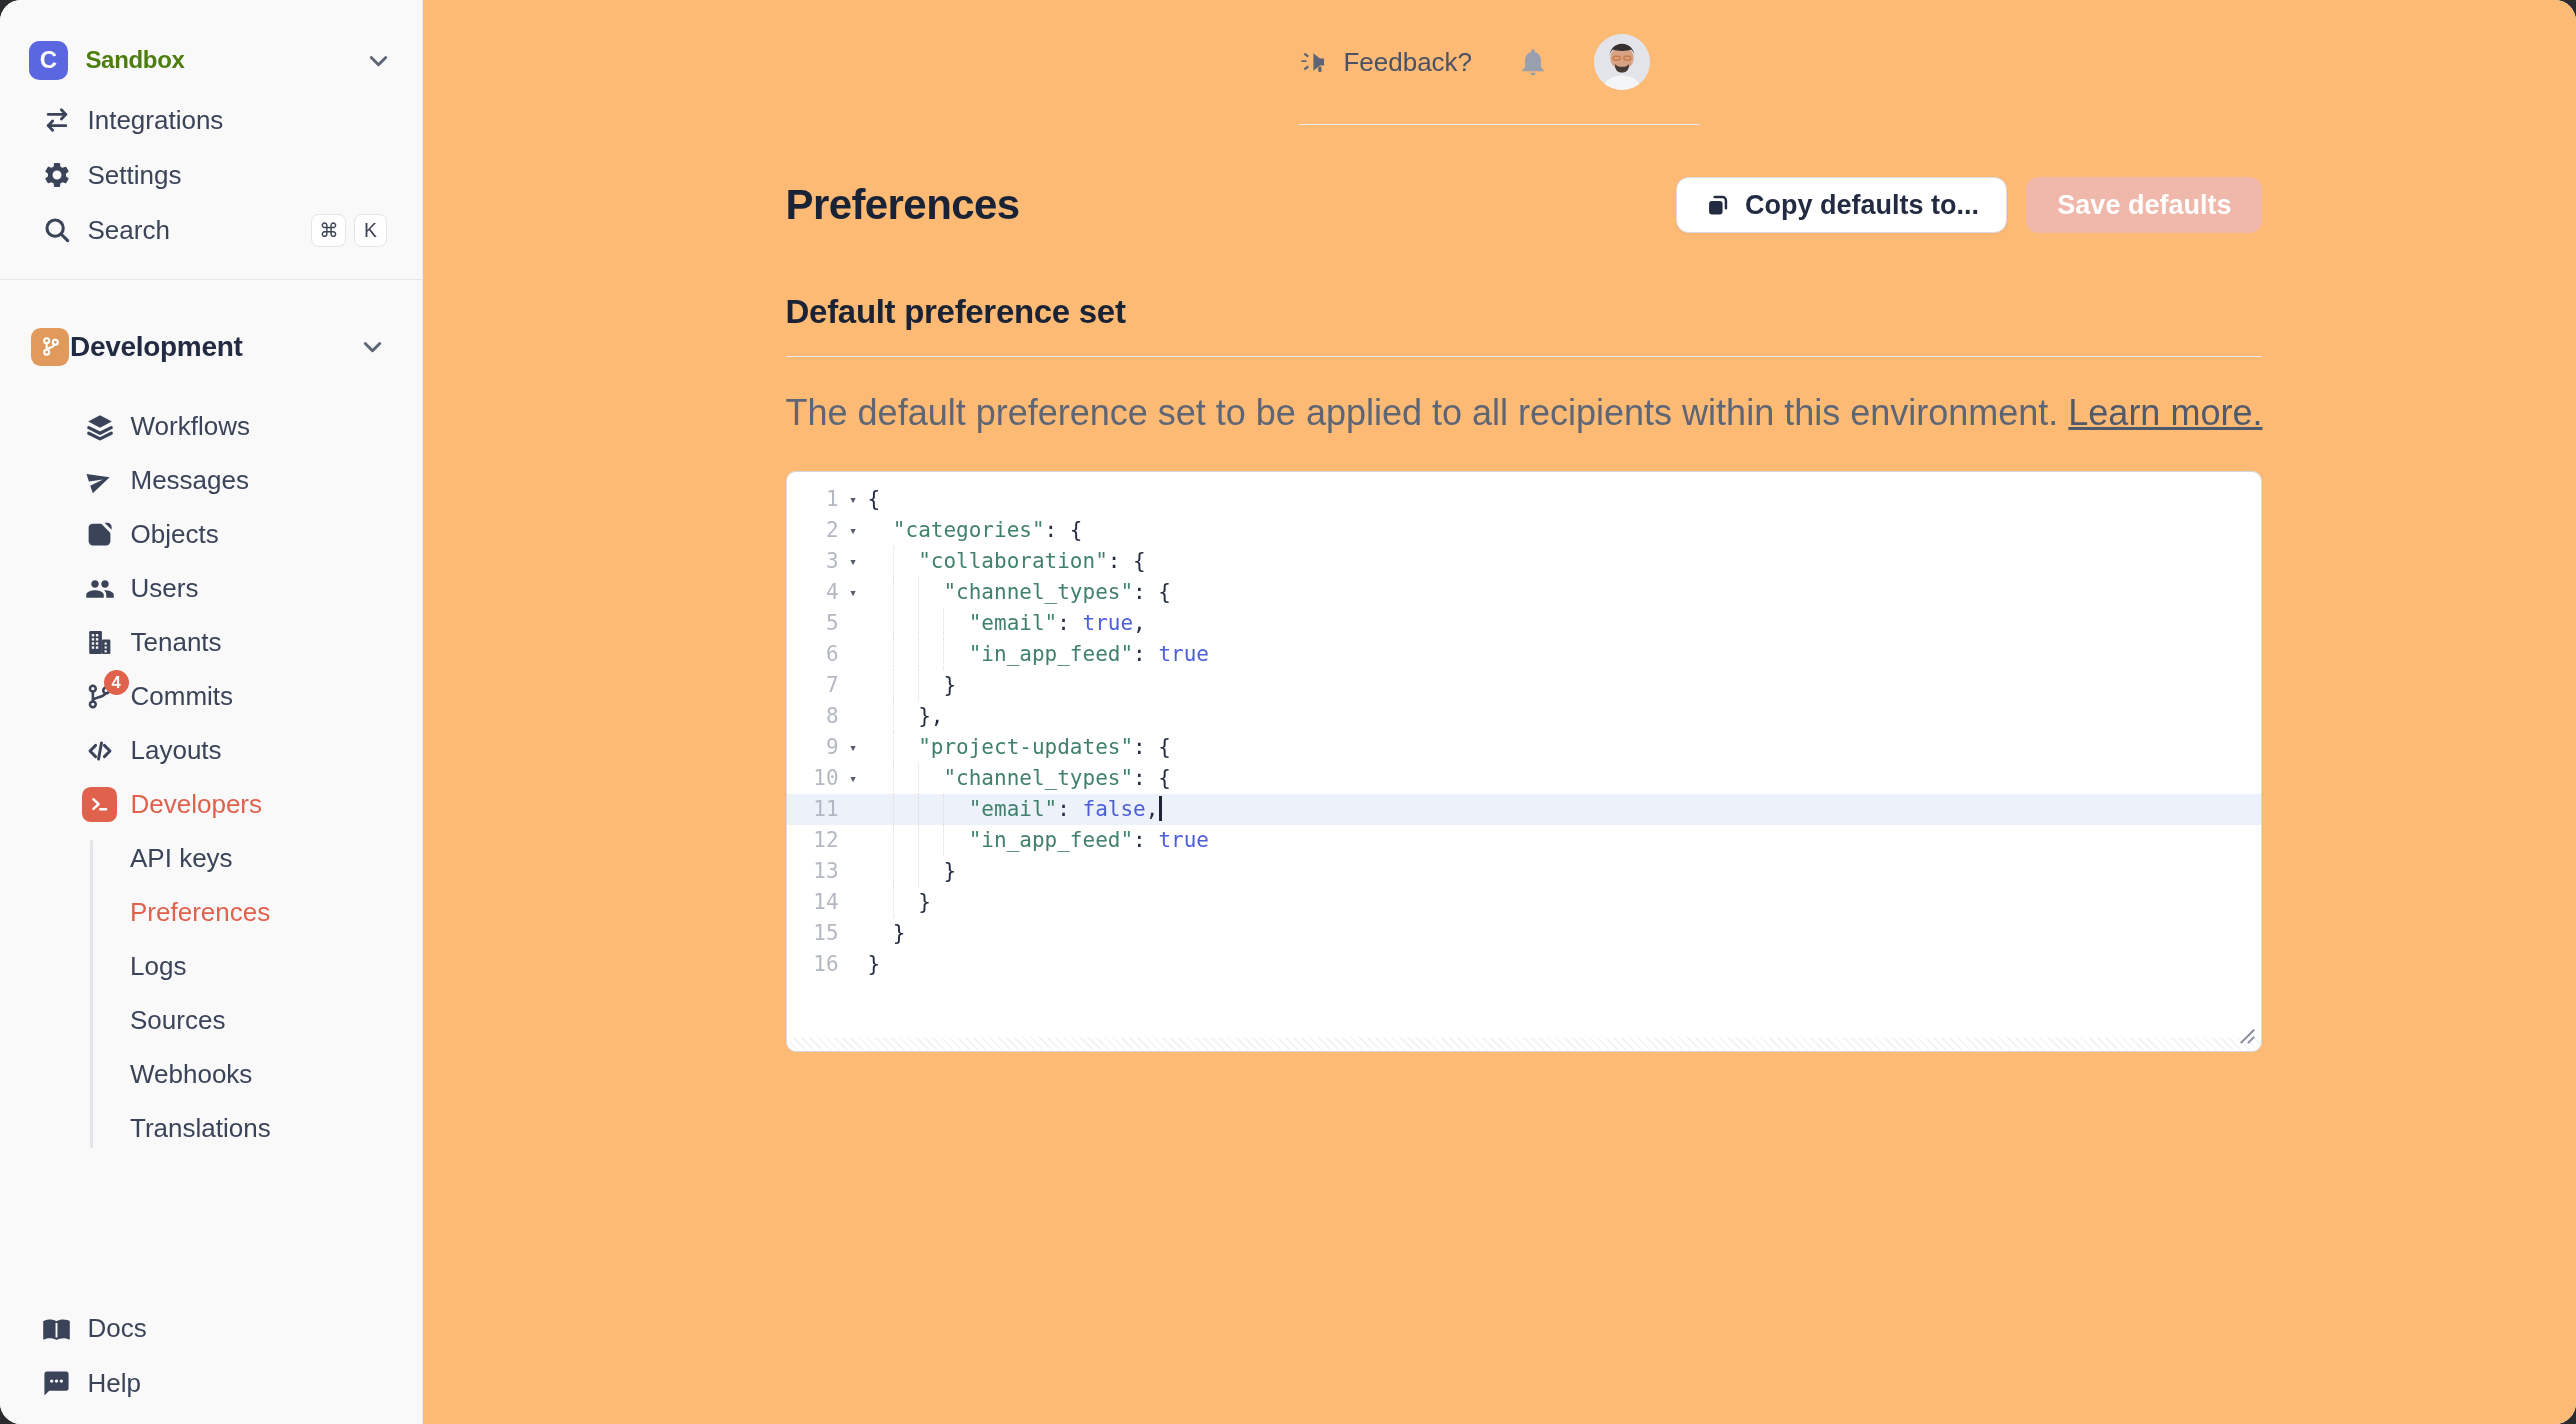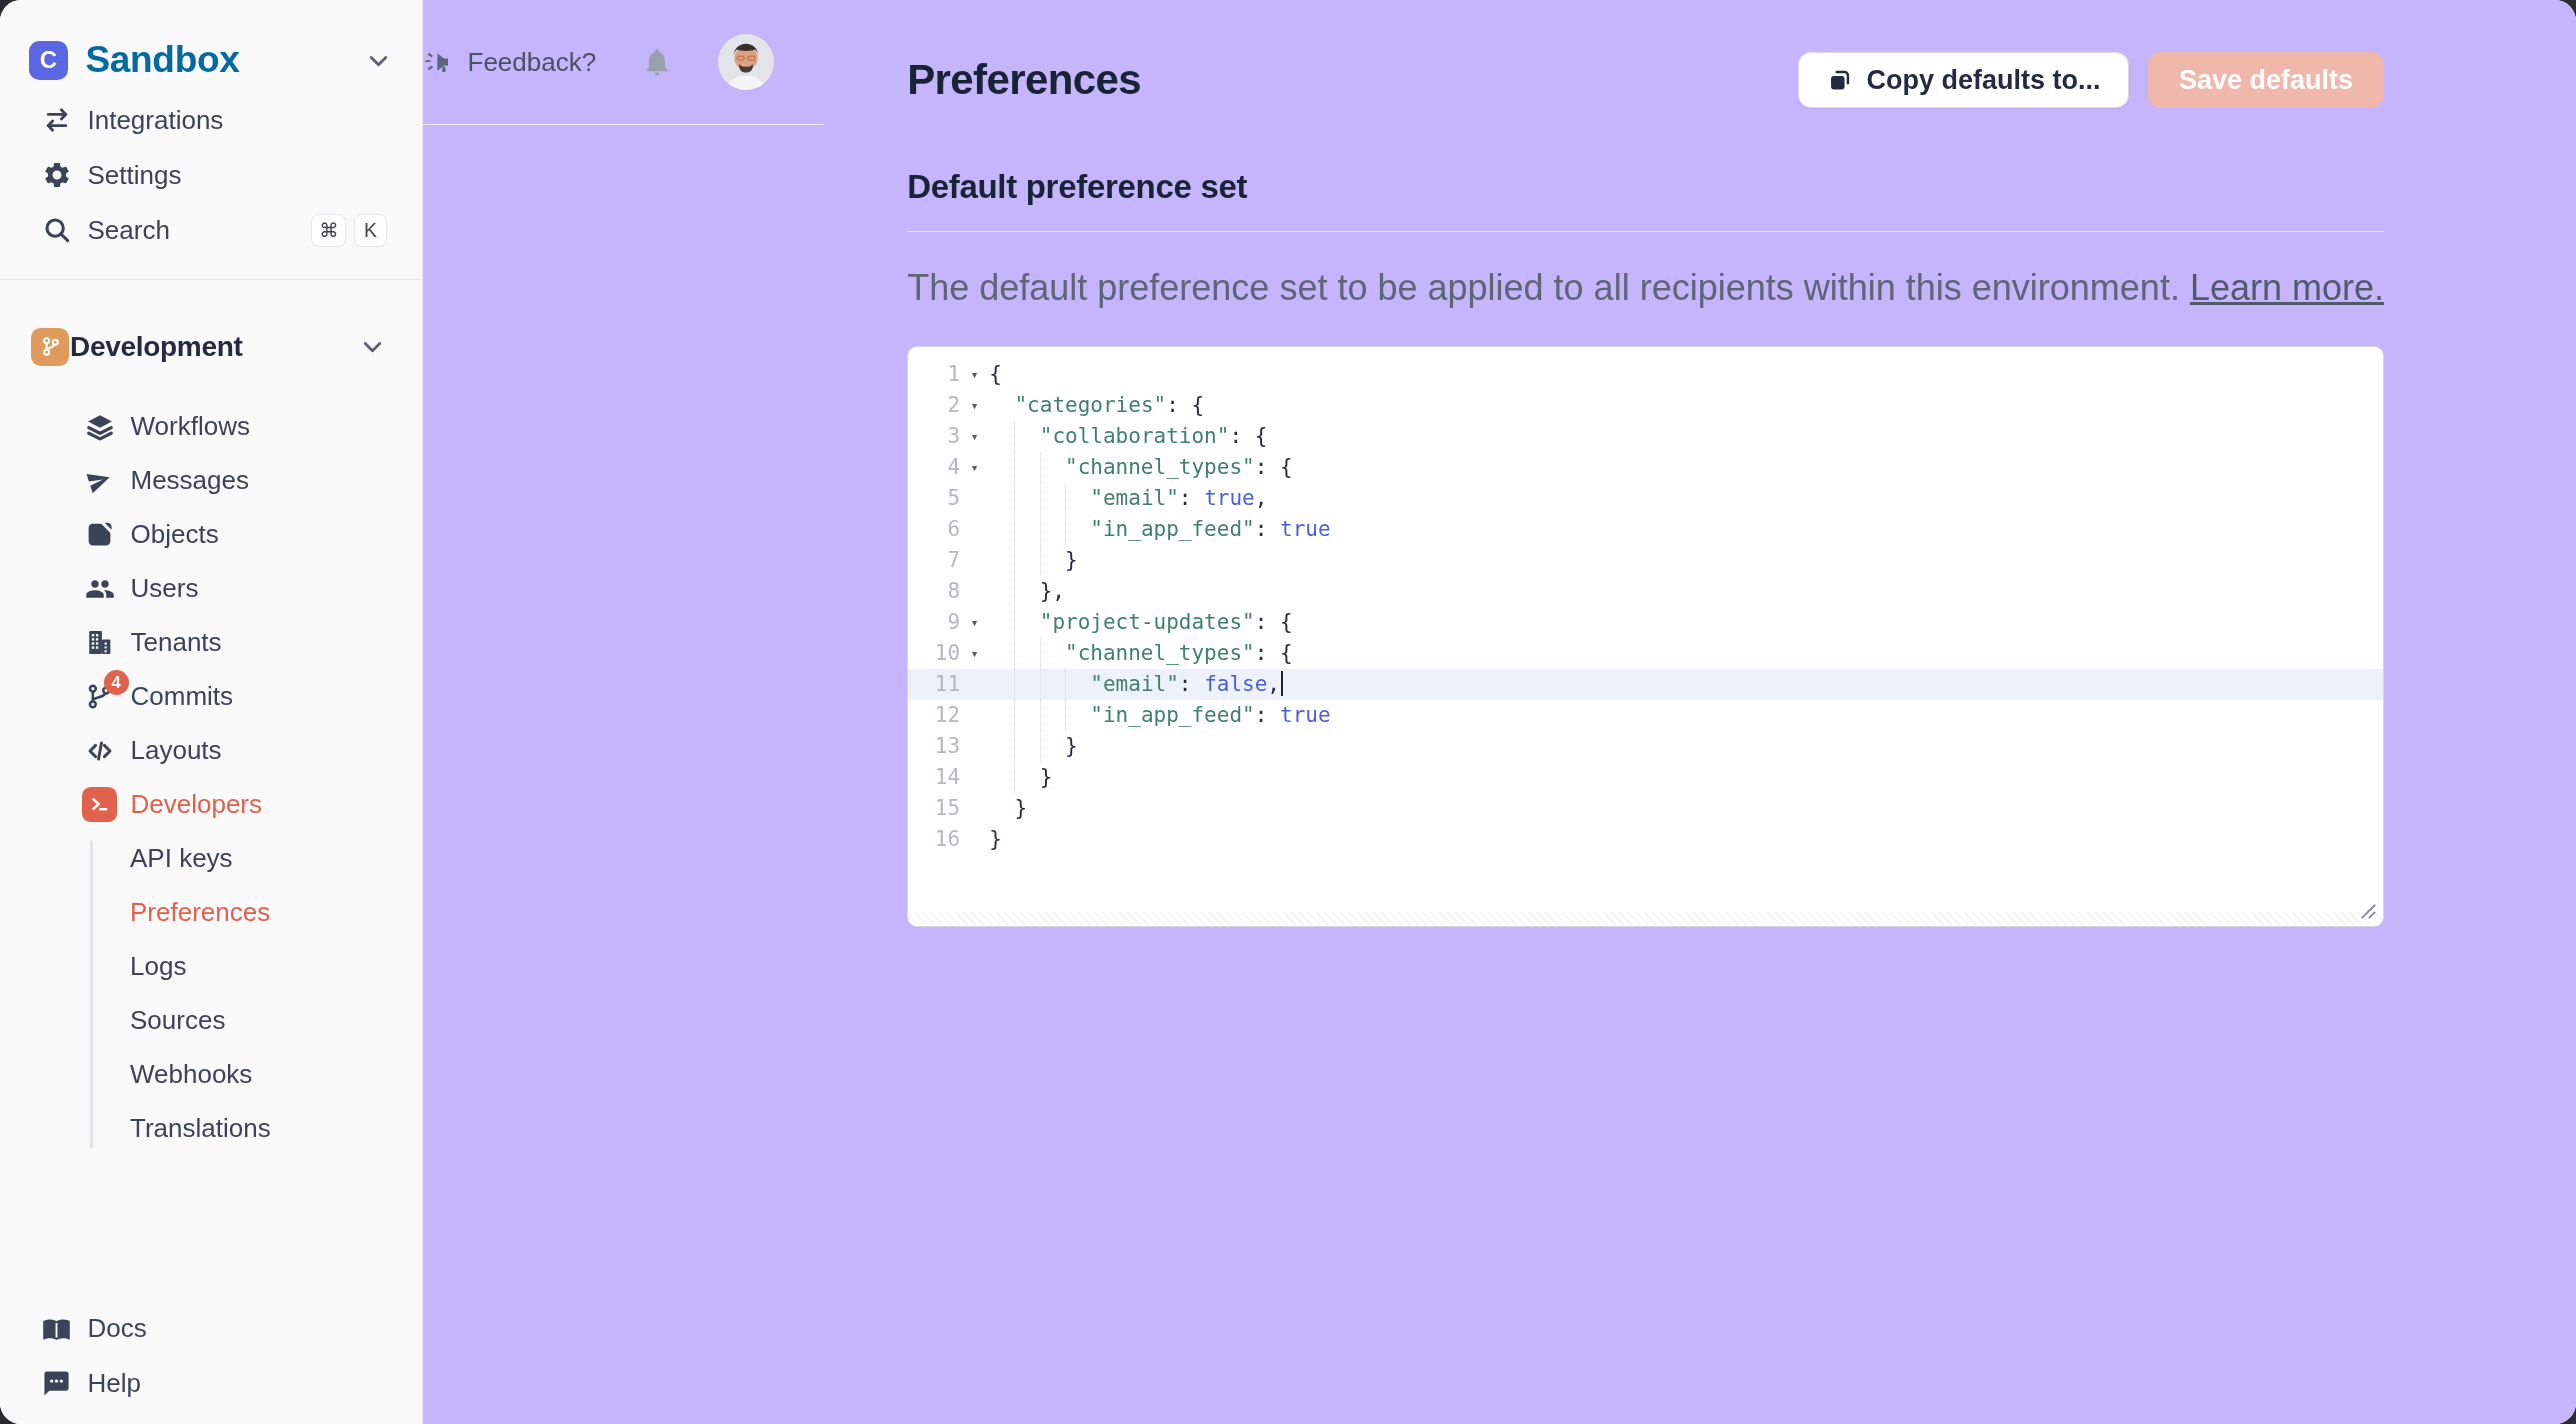--- a/index.html
+++ b/index.html
@@ -3,21 +3,21 @@
 <meta charset="utf-8">
 <style>
   * { margin:0; padding:0; box-sizing:border-box; }
   html,body { width:2576px; height:1424px; background:#2c2c30; font-family:"Liberation Sans", sans-serif; }
   .window { width:2576px; height:1424px; background:#fff; border-radius:21px; overflow:hidden; display:flex; }
 
   
   .sidebar { width:423px; flex:0 0 423px; background:#f9f9fa; border-right:1.5px solid #ebebee; display:flex; flex-direction:column; padding-bottom:13.5px; }
   .ws-row { display:flex; align-items:center; gap:17.4px; margin:33px 29px 5.8px 29px; height:54px; }
   .ws-logo { width:39px; height:39px; border-radius:10.6px; background:#5B67E0; color:#fff; font-size:24px; font-weight:700; display:flex; align-items:center; justify-content:center; }
-  .ws-name { font-size:37px; font-weight:700; color:#0369a1; letter-spacing:-0.3px;text-align:right; }
+  .ws-name { font-size:24px; font-weight:700; color:#4d7c0f; letter-spacing:-0.3px;text-align:right; }
   .chev { margin-left:auto; }
   .nav-item { display:flex; align-items:center; height:55px; padding-left:39px; gap:13.5px; cursor:pointer; }
   .nav-ic { width:35px; height:35px; display:flex; align-items:center; justify-content:center; position:relative; flex:0 0 35px; }
   .nav-label { font-size:26px; font-weight:500; color:#3A4358; }
   .kbd-group { margin-left:auto; margin-right:35px; display:flex; gap:7.7px; }
   .kbd { min-width:33px; height:33px; padding:0 6.8px; background:#fff; border:1.5px solid #e4e4e9; border-radius:7.7px; display:flex; align-items:center; justify-content:center; font-size:19.4px; color:#3c4457; }
   .side-divider { border-top:1.5px solid #e7e7eb; margin-top:21px; }
   .env-row { display:flex; align-items:center; gap:1px; margin:39px 35px 9.7px 31px; height:56px; }
   .env-logo { width:38px; height:38px; border-radius:9.7px; background:#E09A5C; display:flex; align-items:center; justify-content:center; }
   .env-name { font-size:28px; font-weight:700; color:#222B41; letter-spacing:-0.3px; }
@@ -27,21 +27,21 @@
   .dev-ic { width:35px; height:35px; border-radius:8.7px; background:#E0614C; display:flex; align-items:center; justify-content:center; }
   .nav-item.accent .nav-label { color:#E0614C; }
   .subnav { position:relative; }
   .subnav .vline { position:absolute; left:47px; top:7.7px; bottom:7.7px; width:2.9px; background:#e3e3e8; border-radius:1.9px; }
   .sub-item { display:flex; align-items:center; height:54px; padding-left:87px; cursor:pointer; }
   .sub-label { font-size:26px; font-weight:500; color:#3A4358; }
   .sub-item.accent .sub-label { color:#E0614C; }
   .bottom-nav { margin-top:auto; }
 
   
-  .main { flex:1; display:flex; background:#c4b5fd; min-width:0; }
+  .main { flex:1; display:flex; flex-direction:column; background:#fdba74; min-width:0;align-items:center; }
   .topbar { height:125px; flex:0 0 125px; border-bottom:1.5px solid #e9e9ef; display:flex; align-items:center; justify-content:flex-end; gap:45px; padding-right:50px; }
   .feedback { display:flex; align-items:center; gap:14.5px; cursor:pointer; }
   .feedback-label { font-size:26px; font-weight:500; color:#4a5164; }
   .avatar { width:56px; height:56px; border-radius:50%; overflow:hidden; background:#dfe1e6; cursor:pointer; }
 
   .content { padding:52px 34px 0 83px; }
   .title-row { display:flex; align-items:center; justify-content:space-between; }
   h1.page-title { font-size:42px; font-weight:700; color:#1A2336; letter-spacing:-0.6px; }
   .btn-group { display:flex; gap:19.4px; align-items:center; }
   .btn-copy { display:flex; align-items:center; gap:13.5px; height:56px; padding:0 27px; background:#fff; border:1.5px solid #dbdbe1; border-radius:12.6px; box-shadow:0 1px 2.9px rgba(20,24,40,.06); font-size:27px; font-weight:600; color:#222B41; cursor:pointer; font-family:inherit; }

